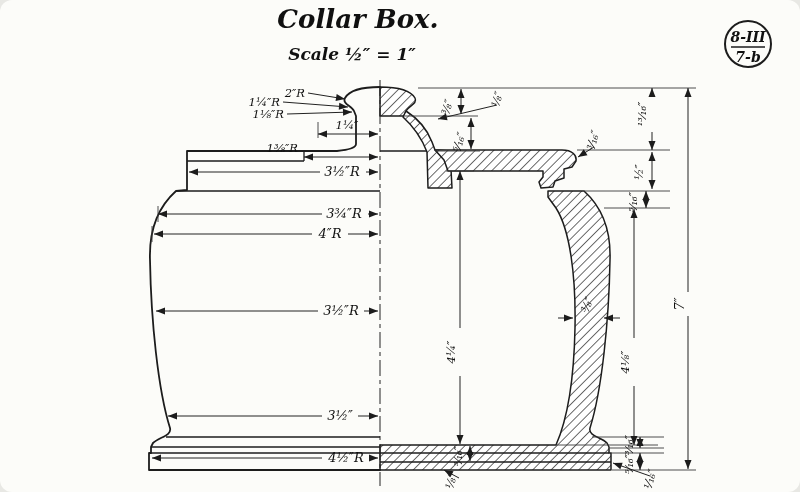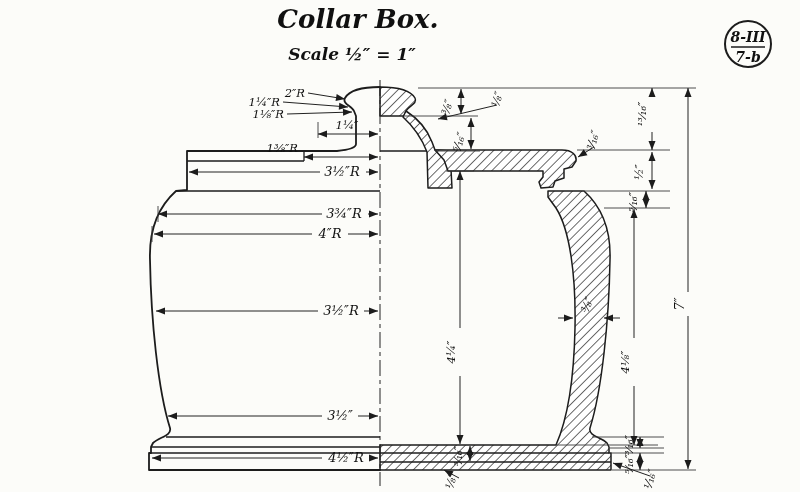--- a/index.html
+++ b/index.html
@@ -1,17 +1,17 @@
 <!DOCTYPE html>
 <html><head>
 <meta charset="utf-8">
 <style>
   html,body{margin:0;padding:0;background:#e8e8e4;}
   .sheet{position:relative;width:800px;height:492px;background:#fcfcf9;overflow:hidden;
-         font-family:"DejaVu Serif",serif;}
+         font-family:"DejaVu Serif",serif;border-radius:12px;}
   svg{position:absolute;inset:0;}
   .ln{stroke:#1c1c1c;stroke-width:1.8;fill:none;stroke-linejoin:round;stroke-linecap:round;}
   .mln{stroke:#1c1c1c;stroke-width:1.3;fill:none;}
   .thin{stroke:#3a3a3a;stroke-width:0.9;fill:none;}
   .dimln{stroke:#222;stroke-width:1;fill:none;}
   .hatch{fill:url(#hat);stroke:#1c1c1c;stroke-width:1.5;stroke-linejoin:round;}
   .cline{stroke:#222;stroke-width:1;stroke-dasharray:16 4 4 4;fill:none;}
   text{fill:#101010;user-select:none;}
   .dim{font:italic 13px "DejaVu Serif",serif;}
   .dims{font:italic 11.5px "DejaVu Serif",serif;}

